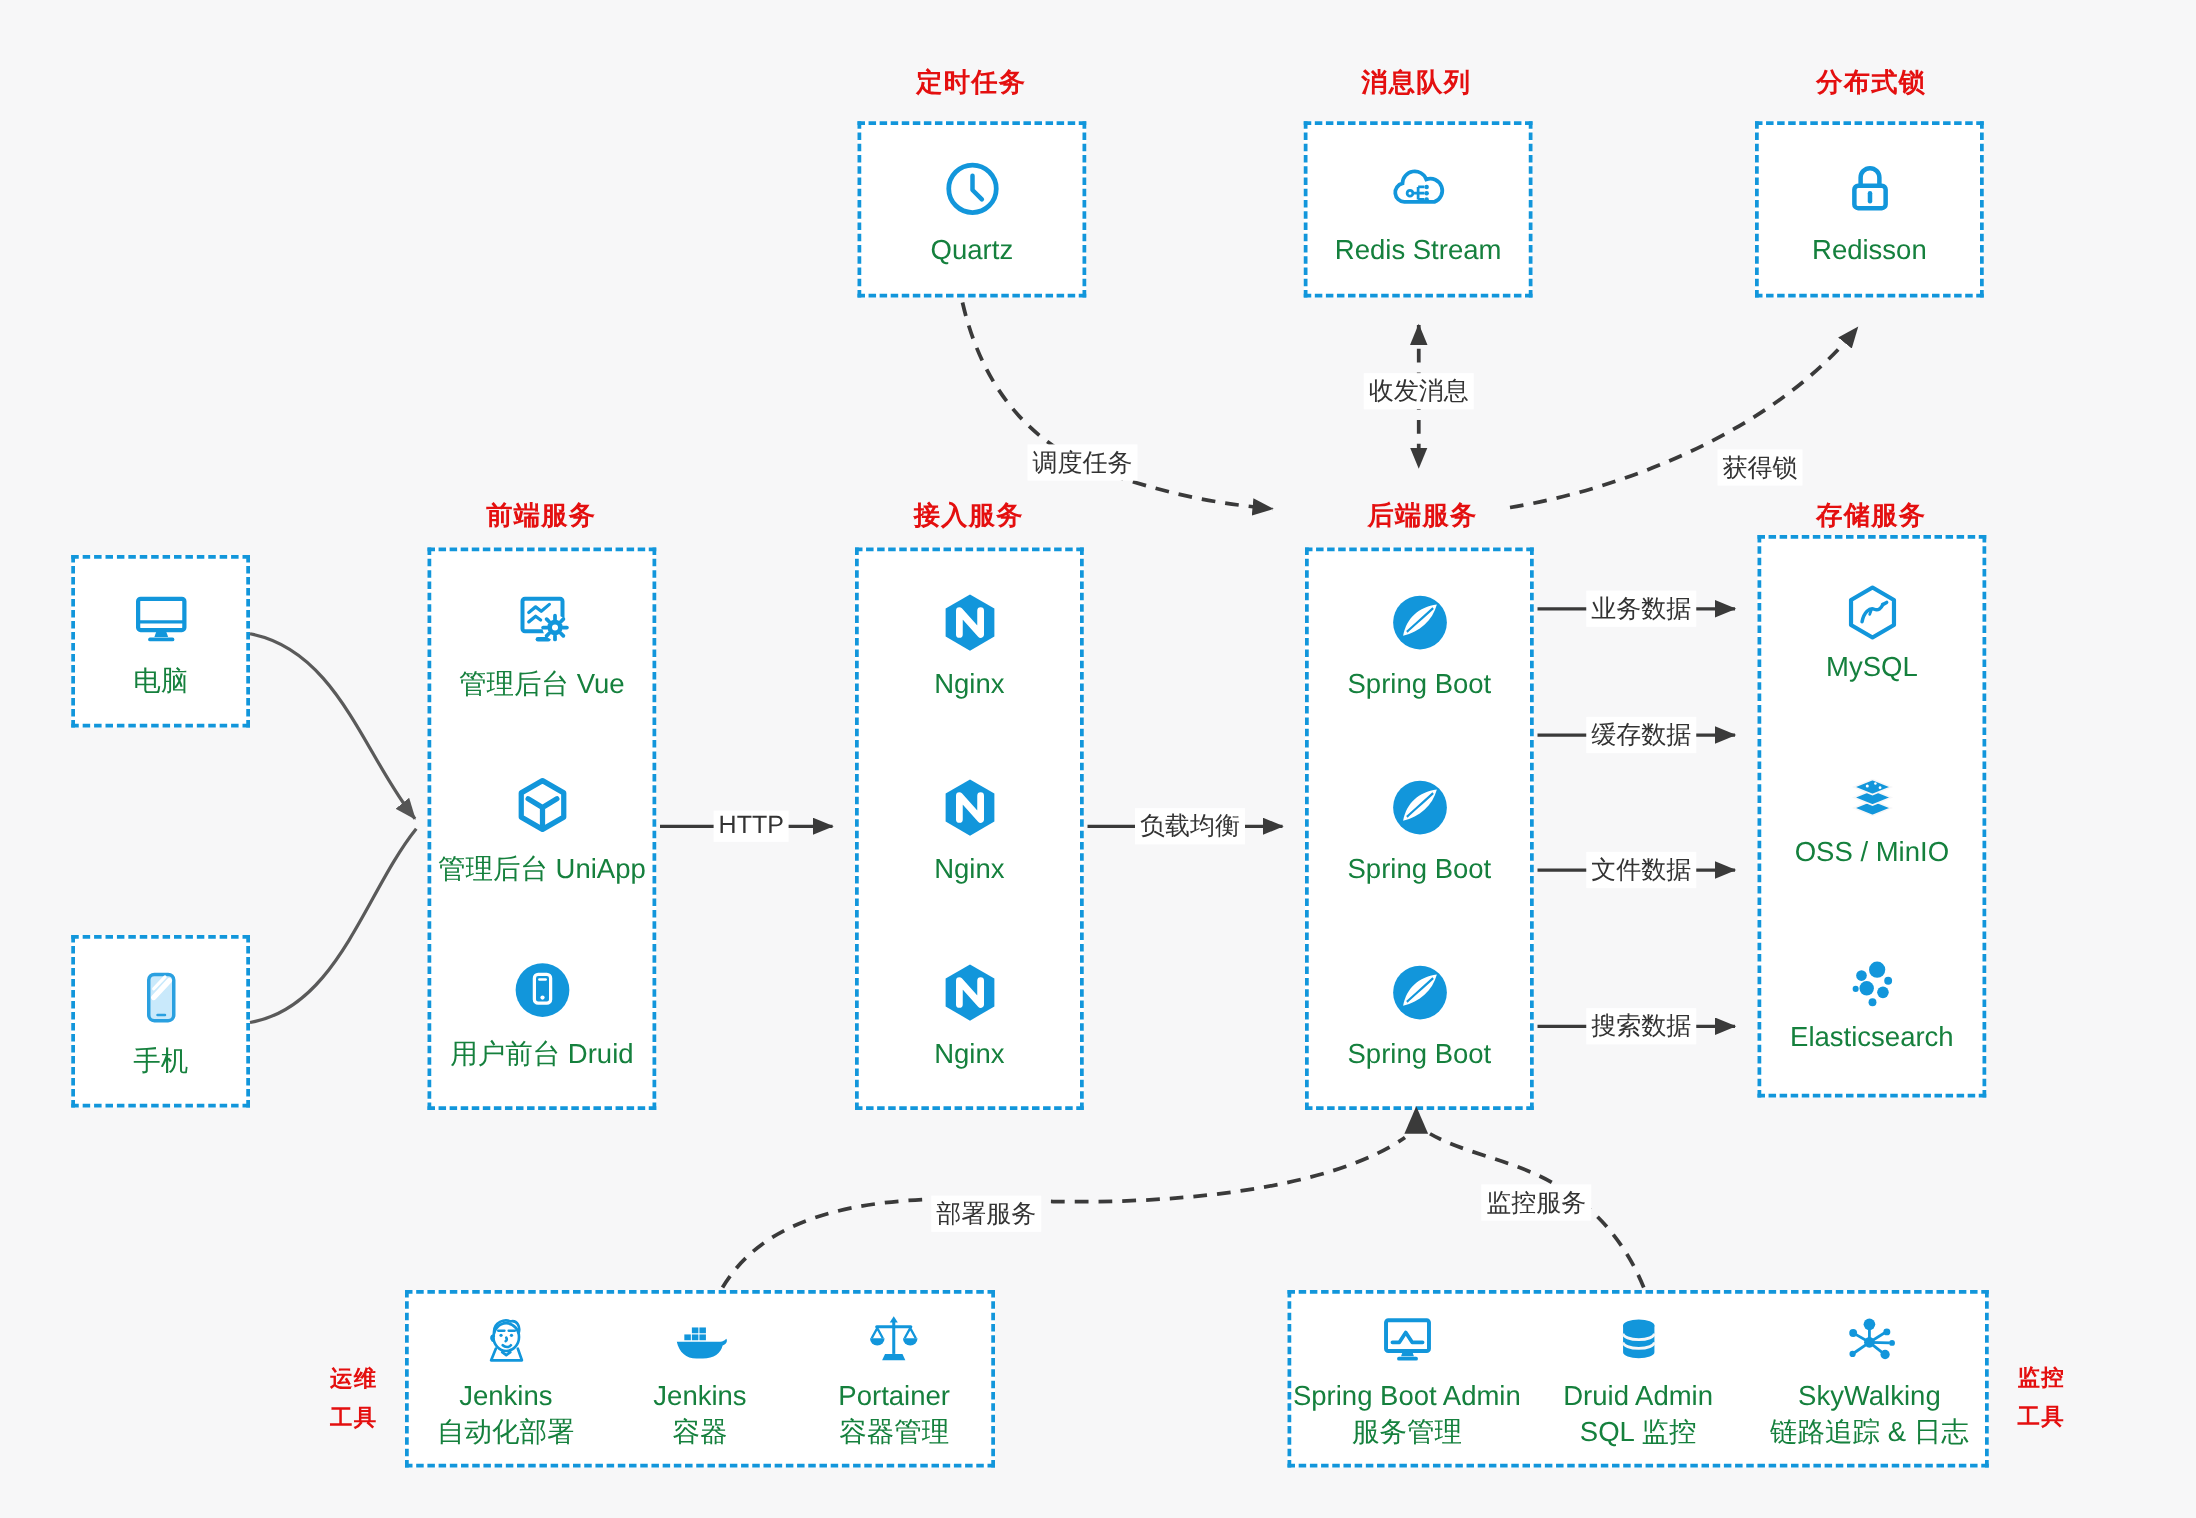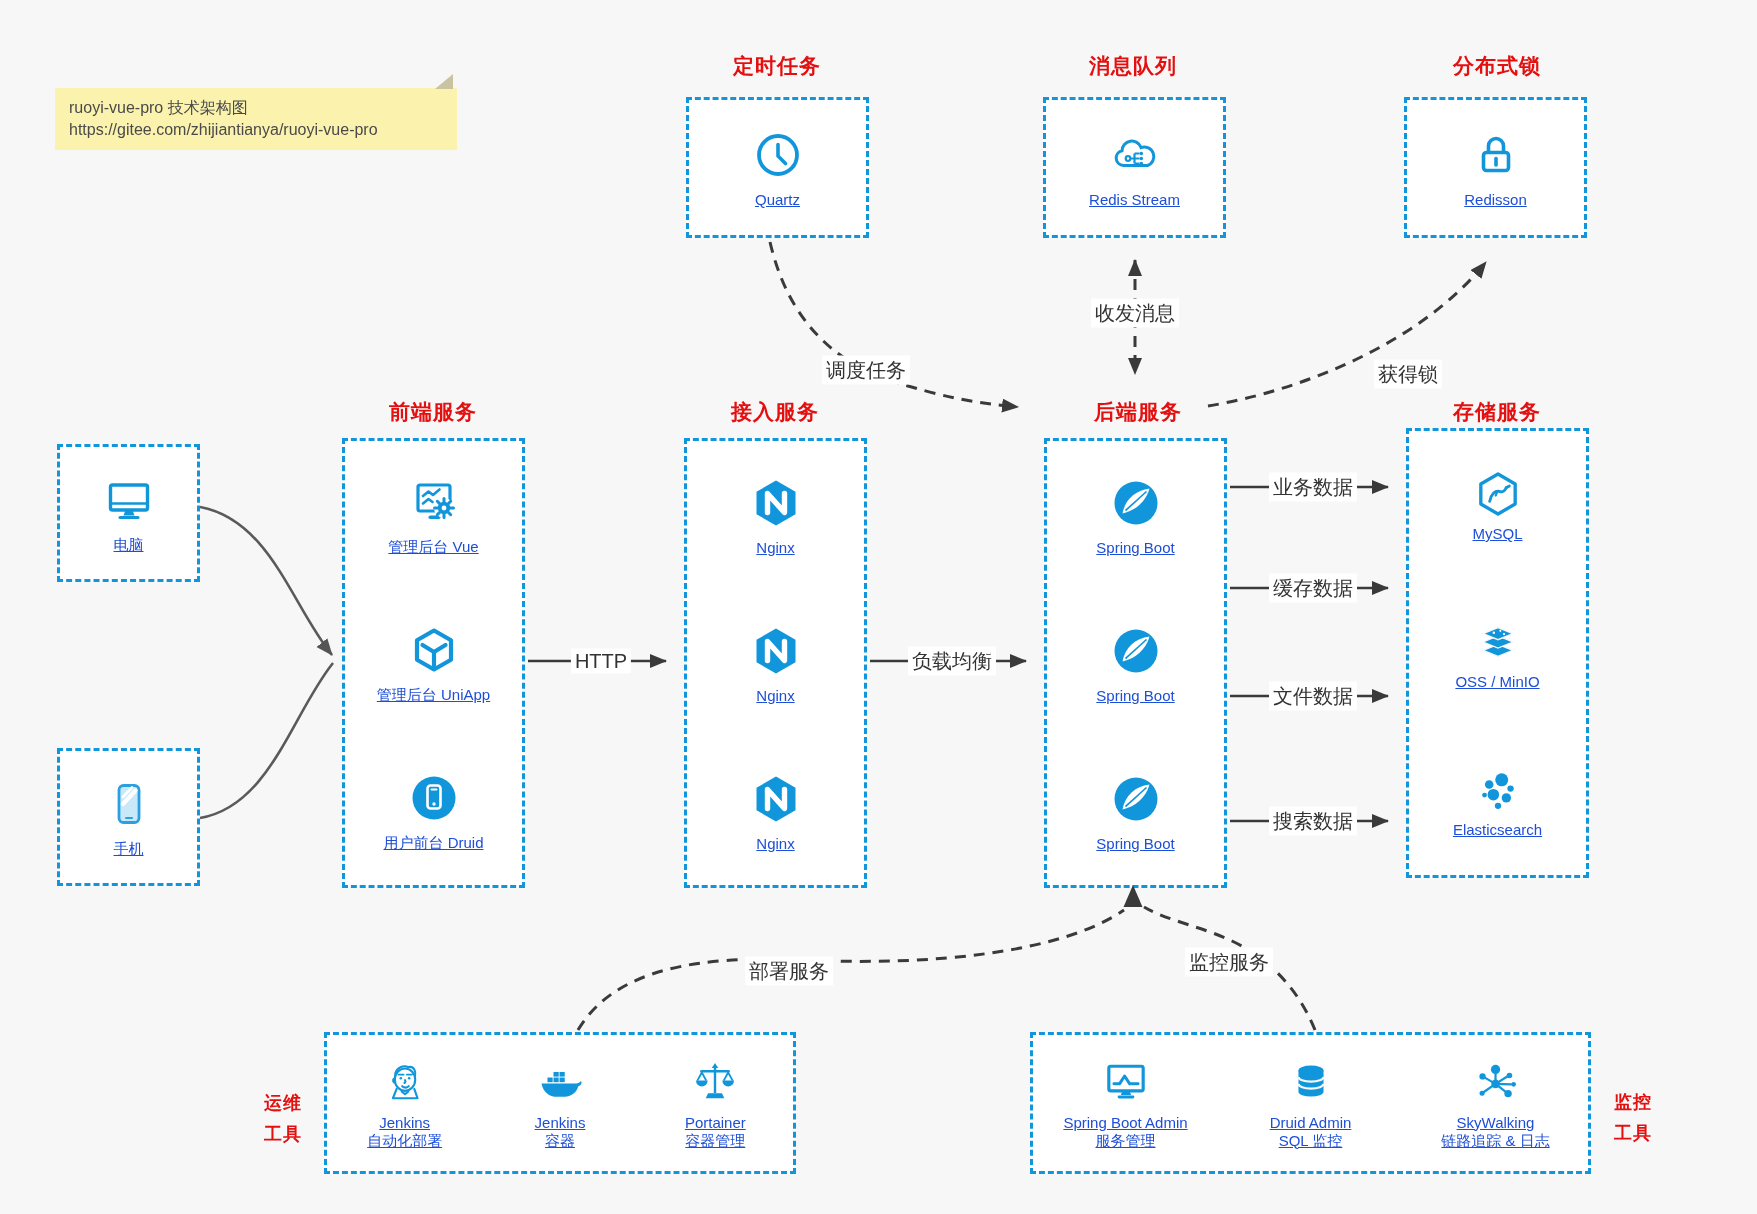--- a/index.html
+++ b/index.html
@@ -11,21 +11,21 @@
   .dev{stroke:#5a5a5a;stroke-width:2.6;fill:none;}
   .dash{stroke:#3a3a3a;stroke-width:3;fill:none;stroke-dasharray:11 8;}
   .dash-box{position:absolute;border:3px dashed #1296db;background:#ffffff;
             box-sizing:border-box;display:flex;z-index:2;}
   .col{flex-direction:column;}
   .row{flex-direction:row;}
   .cell{flex:1;display:flex;flex-direction:column;align-items:center;justify-content:center;gap:8px;min-width:0;}
   .tight .cell{gap:5px;}
   .bcell{flex:1;display:flex;flex-direction:column;align-items:center;justify-content:center;gap:1px;}
   .bcell .ic{margin-bottom:5px;}
-  .lbl{font-size:15px;color:#1d4ed8;white-space:nowrap;text-decoration:underline;}
+  .lbl{font-size:22px;color:#15803d;white-space:nowrap;}
   .ic{width:56px;height:56px;display:block;}
   .ic-s{width:52px;height:52px;}
   .gtitle{position:absolute;transform:translateX(-50%);color:#e40f0f;font-size:21px;
           font-weight:bold;white-space:nowrap;z-index:4;letter-spacing:1px;}
   .side-title{position:absolute;transform:translate(-50%,-50%);color:#e40f0f;font-size:18px;
           font-weight:bold;line-height:31px;text-align:center;z-index:4;letter-spacing:1px;margin-top:12px;}
   .edge-label{position:absolute;transform:translate(-50%,-50%);background:#ffffff;
           padding:1px 4px;font-size:20px;color:#333333;white-space:nowrap;z-index:5;}
   .note{position:absolute;left:55px;top:88px;width:402px;height:62px;background:#fbf3ad;
         color:#4a4a4a;font-size:16px;line-height:22px;padding:9px 0 0 14px;
@@ -228,25 +228,20 @@
     <path class="solid" d="M1230 696 H1388" marker-end="url(#arr)"></path>
     <path class="solid" d="M1230 821 H1388" marker-end="url(#arr)"></path>
     <path class="dash" d="M770 242 C788 320 834 362 892 381 C942 397 975 403 1018 407" marker-end="url(#arr)"></path>
     <path class="dash" d="M1135 260 V374" marker-start="url(#arr)" marker-end="url(#arr)"></path>
     <path class="dash" d="M1208 406 C1300 391 1420 344 1486 262" marker-end="url(#arr)"></path>
     <path class="dash" d="M578 1030 C615 968 700 955 806 960 C930 966 1062 953 1124 910"></path>
     <path class="dash" d="M1315 1030 C1298 988 1268 958 1232 941 C1203 927 1168 921 1144 907"></path>
     <polygon points="1133,885 1123.5,907 1142.5,907" fill="#3a3a3a"></polygon>
   </svg>
 
-  <div class="note">
-    <div class="note-fold"></div>
-    <div>ruoyi-vue-pro 技术架构图</div>
-    <div>https://gitee.com/zhijiantianya/ruoyi-vue-pro</div>
-  </div>
 
   <div class="gtitle" style="left:777px;top:52px">定时任务</div>
   <div class="gtitle" style="left:1133px;top:52px">消息队列</div>
   <div class="gtitle" style="left:1497px;top:52px">分布式锁</div>
 
   <div class="dash-box col" style="left:686px;top:97px;width:183px;height:141px">
     <div class="cell">
       <svg class="ic">
           <use href="#sym-clock"></use>
         </svg>

